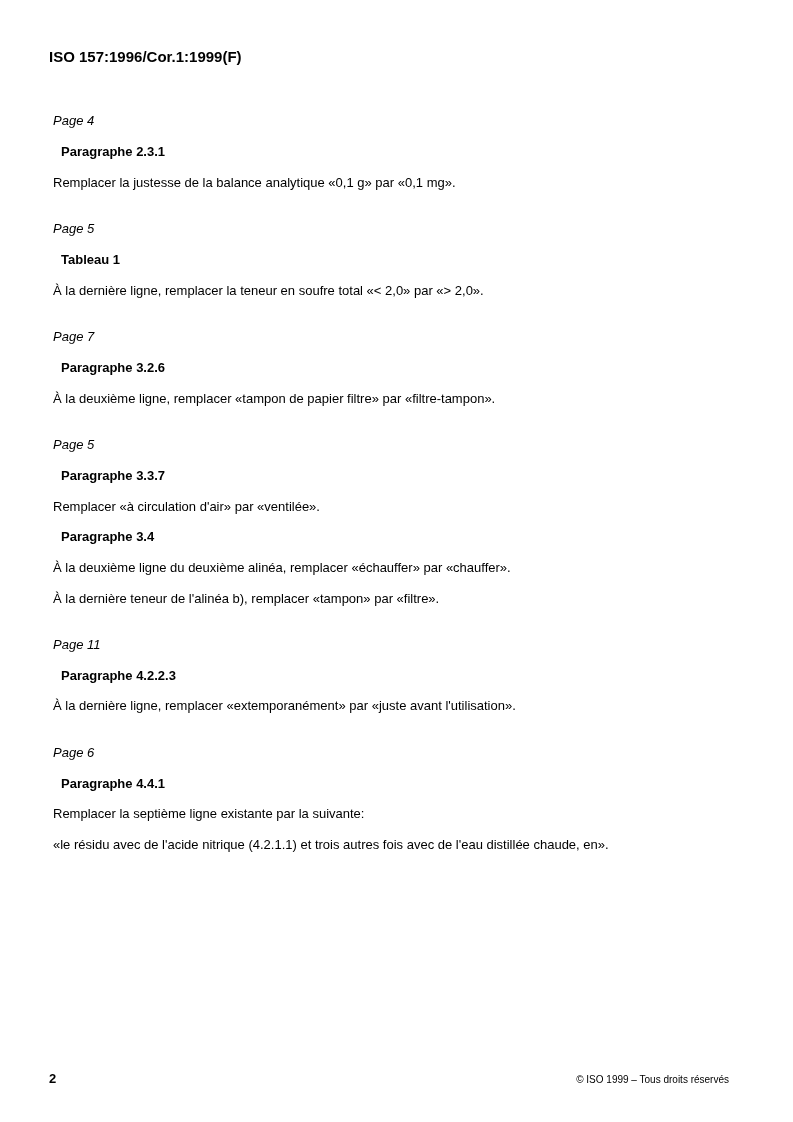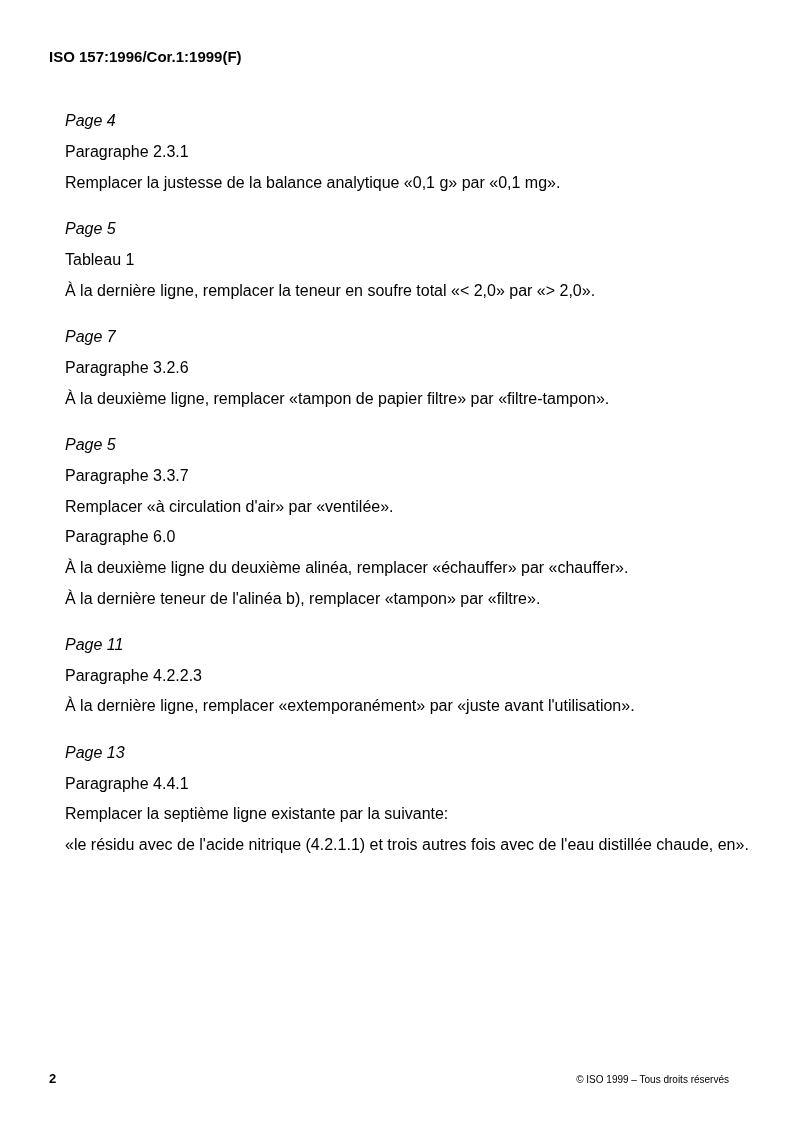--- a/index.html
+++ b/index.html
@@ -24,30 +24,31 @@
       white-space: nowrap;
     }
     .body {
       position: absolute;
       left: 49px;
       top: 0;
       width: 700px;
     }
     .line {
       position: absolute;
-      left: 16px;
-      font-size: 16px;
+      left: 4px;
+      font-size: 13px;
       line-height: 14px;
       white-space: nowrap;
     }
     .page-ref {
       font-style: italic;
     }
     .heading {
-      font-weight: normal;
+      font-weight: bold;
+      margin-left: 8px;
     }
     .footer-page {
       position: absolute;
       left: 49px;
       top: 1071px;
       font-size: 13px;
       font-weight: bold;
     }
     .footer-copy {
       position: absolute;
@@ -81,33 +82,33 @@
     <div>
       <div class="line page-ref" style="top:330px">Page 7</div>
       <div class="line heading" style="top:361px">Paragraphe 3.2.6</div>
       <div class="line" style="top:392px">À la deuxième ligne, remplacer «tampon de papier filtre» par «filtre-tampon».</div>
     </div>
 
     <div>
       <div class="line page-ref" style="top:438px">Page 5</div>
       <div class="line heading" style="top:469px">Paragraphe 3.3.7</div>
       <div class="line" style="top:500px">Remplacer «à circulation d'air» par «ventilée».</div>
-      <div class="line heading" style="top:530px">Paragraphe 6.0</div>
+      <div class="line heading" style="top:530px">Paragraphe 3.4</div>
       <div class="line" style="top:561px">À la deuxième ligne du deuxième alinéa, remplacer «échauffer» par «chauffer».</div>
       <div class="line" style="top:592px">À la dernière teneur de l'alinéa b), remplacer «tampon» par «filtre».</div>
     </div>
 
     <div>
       <div class="line page-ref" style="top:638px">Page 11</div>
       <div class="line heading" style="top:669px">Paragraphe 4.2.2.3</div>
       <div class="line" style="top:699px">À la dernière ligne, remplacer «extemporanément» par «juste avant l'utilisation».</div>
     </div>
 
     <div>
-      <div class="line page-ref" style="top:746px">Page 13</div>
+      <div class="line page-ref" style="top:746px">Page 6</div>
       <div class="line heading" style="top:777px">Paragraphe 4.4.1</div>
       <div class="line" style="top:807px">Remplacer la septième ligne existante par la suivante:</div>
       <div class="line" style="top:838px">«le résidu avec de l'acide nitrique (4.2.1.1) et trois autres fois avec de l'eau distillée chaude, en».</div>
     </div>
 
   </div>
 
   <div class="footer-page">2</div>
   <div class="footer-copy">© ISO 1999 – Tous droits réservés</div>
 

